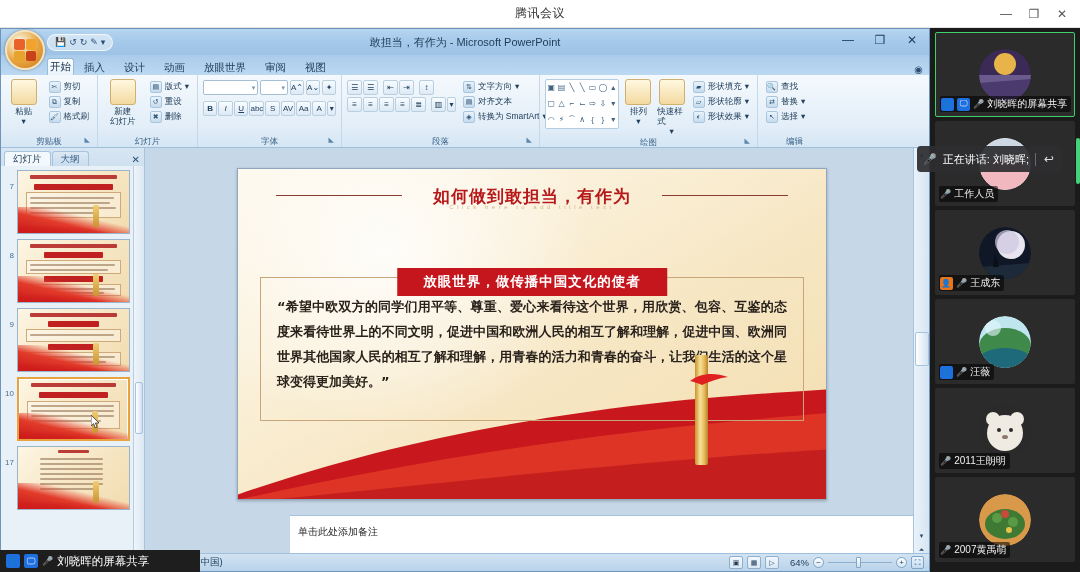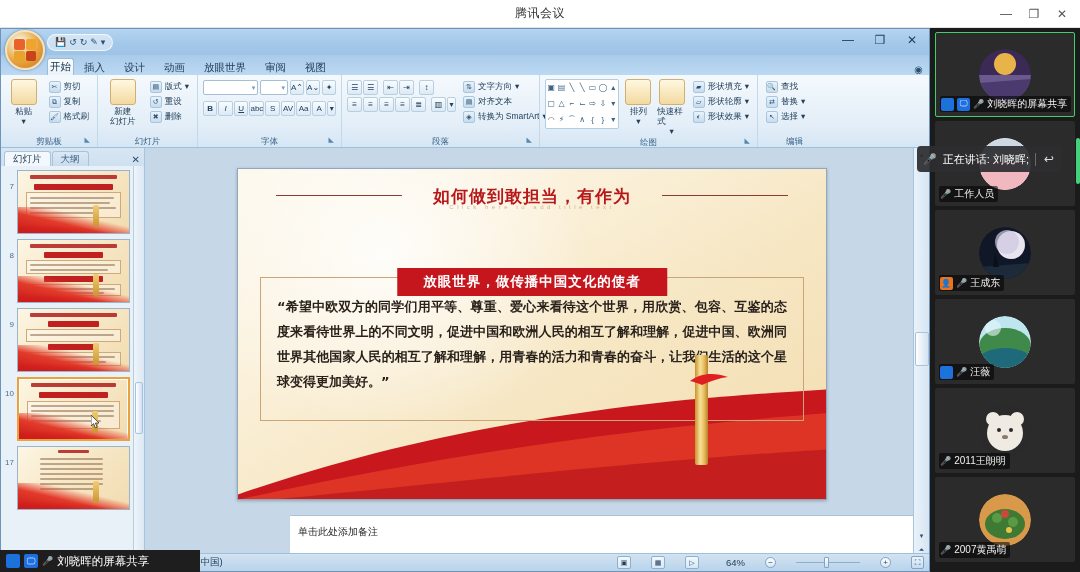--- a/index.html
+++ b/index.html
@@ -272,21 +272,21 @@
     background: #ffffff; border-top: 1px solid #a8c4dc;
     font-size: 10px; color: #2a2a2a; padding: 9px 8px;
   }
 
   
   .ppt-status {
     position: absolute; left: 0; right: 0; bottom: 0; height: 18px;
     background: linear-gradient(#d2e3f2, #b9d3ea); border-top: 1px solid #9fc0dc;
     display: flex; align-items: center; font-size: 9.5px; color: #1f3b57; padding-left: 6px; gap: 18px;
   }
-  .status-right { margin-left: auto; display: flex; align-items: center; gap: 20px; padding-right: 5px; }
+  .status-right { margin-left: auto; display: flex; align-items: center; gap: 4px; padding-right: 5px; }
   .view-btn { width: 14px; height: 13px; border: 1px solid #8fb0cd; border-radius: 2px;
     background: linear-gradient(#f2f8fd, #d7e7f4); display: flex; align-items: center; justify-content: center;
     font-size: 7px; color: #1f3b57; }
   .zoom-pct { font-size: 9.5px; color: #1f3b57; min-width: 26px; text-align: right; }
   .zoom-circ { width: 11px; height: 11px; border-radius: 50%; border: 1px solid #7fa4c6;
     background: linear-gradient(#fbfdff, #d9e8f5); display: flex; align-items: center; justify-content: center;
     font-size: 8px; color: #1f3b57; line-height: 1; }
   .zoom-track { width: 64px; height: 1px; background: #8fb0cd; position: relative; }
   .zoom-handle { position: absolute; left: 28px; top: -5px; width: 5px; height: 11px;
     background: linear-gradient(#fff, #cfe0f0); border: 1px solid #7fa4c6; border-radius: 1px; }
@@ -374,20 +374,21 @@
               <div class="orb-q"></div>
           </div>
         </div>
         <div class="qat">
           <span class="qat-icon">💾</span>
           <span class="qat-icon">↺</span>
           <span class="qat-icon">↻</span>
           <span class="qat-icon">✎</span>
           <span class="qat-icon">▾</span>
         </div>
+        <div class="ppt-doc-title">敢担当，有作为 - Microsoft PowerPoint</div>
         <div class="ppt-winbtns">
           <div class="ppt-wb">—</div>
           <div class="ppt-wb">❐</div>
           <div class="ppt-wb close">✕</div>
         </div>
       </div>
 
       <div class="ribbon-tabs">
         <div class="rtab active">开始</div>
         <div class="rtab">插入</div>

